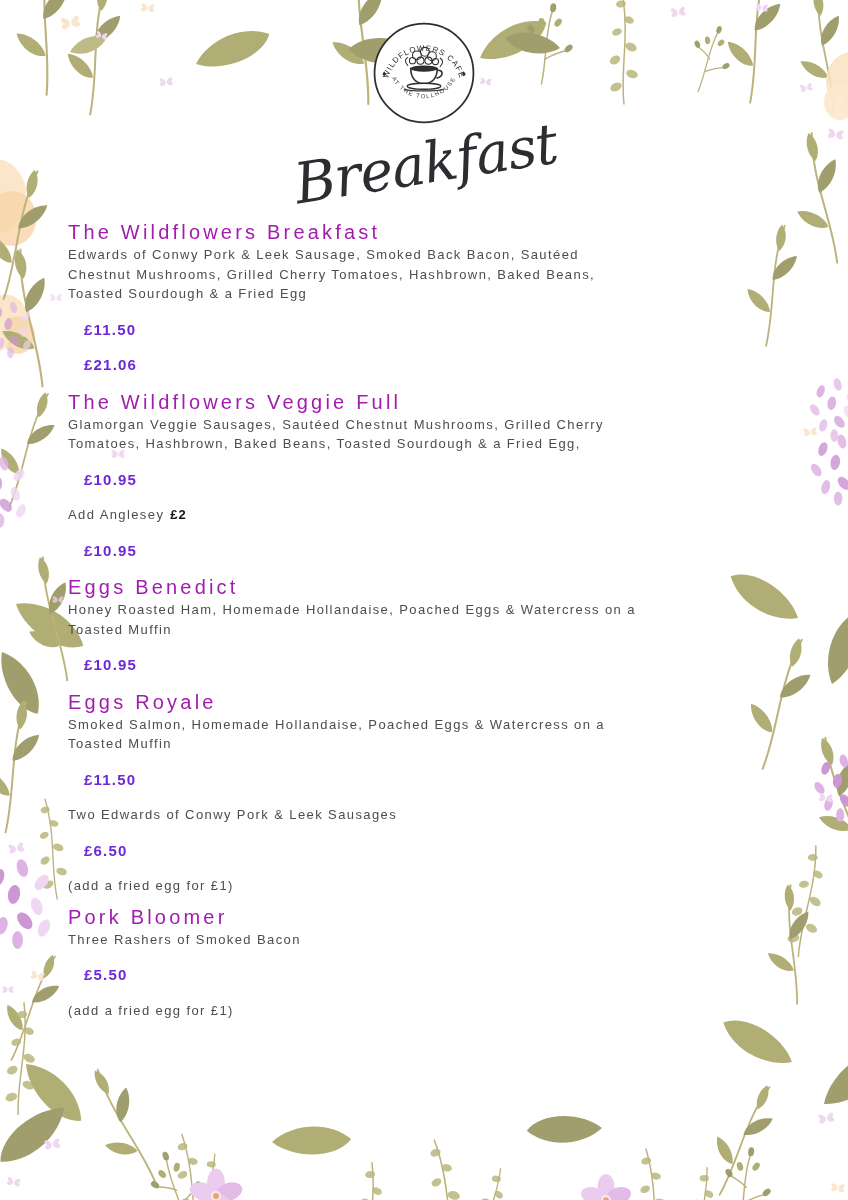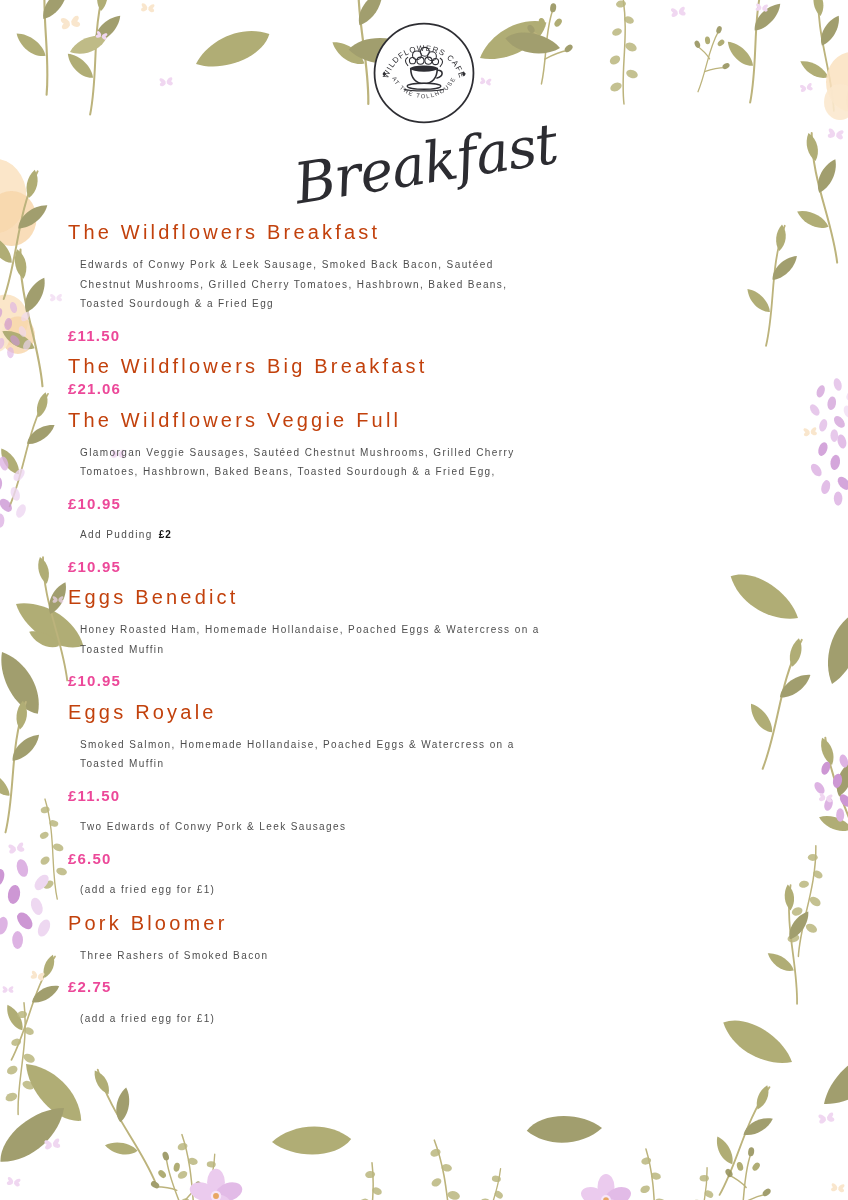--- a/index.html
+++ b/index.html
@@ -27,29 +27,29 @@
   .script-title{
     position:absolute;left:258px;top:116px;width:336px;height:100px;
     text-align:center;font-family:"DejaVu Serif","Liberation Serif",serif;
     font-style:italic;font-weight:400;font-size:56px;line-height:96px;color:#2c2c31;
     transform:rotate(-9deg);letter-spacing:-1px;
   }
   .menu{position:absolute;left:68px;top:221px;width:724px;}
   .menu-item{margin:0 0 10px 0;}
   .menu-item h2{
     margin:0 0 2px 0;font-size:20px;line-height:22px;font-weight:400;
-    letter-spacing:3.2px;color:#c2410c;
+    letter-spacing:3.2px;color:#a21caf;
   }
   .desc,.note{
-    margin:12px;font-size:10px;line-height:19.5px;letter-spacing:1.4px;
+    margin:0;font-size:13px;line-height:19.5px;letter-spacing:1.4px;
     color:#4d4d4d;white-space:pre-line;
   }
   .price{
-    margin:0;font-size:15px;line-height:19.5px;font-weight:700;
-    letter-spacing:1.2px;color:#ec4899;
+    margin:16px;font-size:15px;line-height:19.5px;font-weight:700;
+    letter-spacing:1.2px;color:#6d28d9;
   }
   .note .note-bold{font-weight:700;color:#141414;margin-left:6px;letter-spacing:1px;}
 </style>
 </head>
 <body>
 
 <svg class="bg" viewBox="0 0 848 1200" xmlns="http://www.w3.org/2000/svg">
   <defs>
     <path id="leaf1" d="M0,0 C8,-12 30,-16 46,-6 C34,6 12,8 0,0 Z"></path>
     <path id="leaf2" d="M0,0 C12,-8 32,-6 44,6 C30,16 10,12 0,0 Z"></path>
@@ -245,30 +245,29 @@
 
     <div class="menu-item">
       <h2>The Wildflowers Breakfast</h2>
       <p class="desc">Edwards of Conwy Pork &amp; Leek Sausage, Smoked Back Bacon, Sautéed
 Chestnut Mushrooms, Grilled Cherry Tomatoes, Hashbrown, Baked Beans,
 Toasted Sourdough &amp; a Fried Egg</p>
       <p class="price">£11.50</p>
     </div>
 
     <div class="menu-item">
-      <h2>The Wildflowers Big Breakfast</h2>
       <p class="price">£21.06</p>
     </div>
 
     <div class="menu-item">
       <h2>The Wildflowers Veggie Full</h2>
       <p class="desc">Glamorgan Veggie Sausages, Sautéed Chestnut Mushrooms, Grilled Cherry
 Tomatoes, Hashbrown, Baked Beans, Toasted Sourdough &amp; a Fried Egg,</p>
       <p class="price">£10.95</p>
-      <p class="note"><span>Add Pudding</span><span class="note-bold">£2</span></p>
+      <p class="note"><span>Add Anglesey</span><span class="note-bold">£2</span></p>
     </div>
 
     <div class="menu-item">
       <p class="price">£10.95</p>
     </div>
 
     <div class="menu-item">
       <h2>Eggs Benedict</h2>
       <p class="desc">Honey Roasted Ham, Homemade Hollandaise, Poached Eggs &amp; Watercress on a
 Toasted Muffin</p>
@@ -285,18 +284,18 @@
 
     <div class="menu-item">
       <p class="desc">Two Edwards of Conwy Pork &amp; Leek Sausages</p>
       <p class="price">£6.50</p>
       <p class="note"><span>(add a fried egg for £1)</span></p>
     </div>
 
     <div class="menu-item">
       <h2>Pork Bloomer</h2>
       <p class="desc">Three Rashers of Smoked Bacon</p>
-      <p class="price">£2.75</p>
+      <p class="price">£5.50</p>
       <p class="note"><span>(add a fried egg for £1)</span></p>
     </div>
 
   </div>
 </div>
 
 </body></html>

